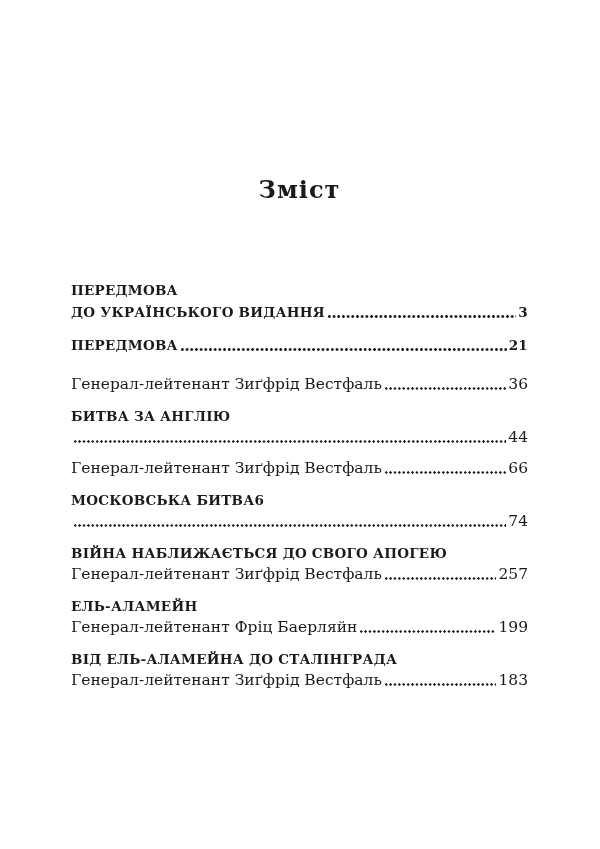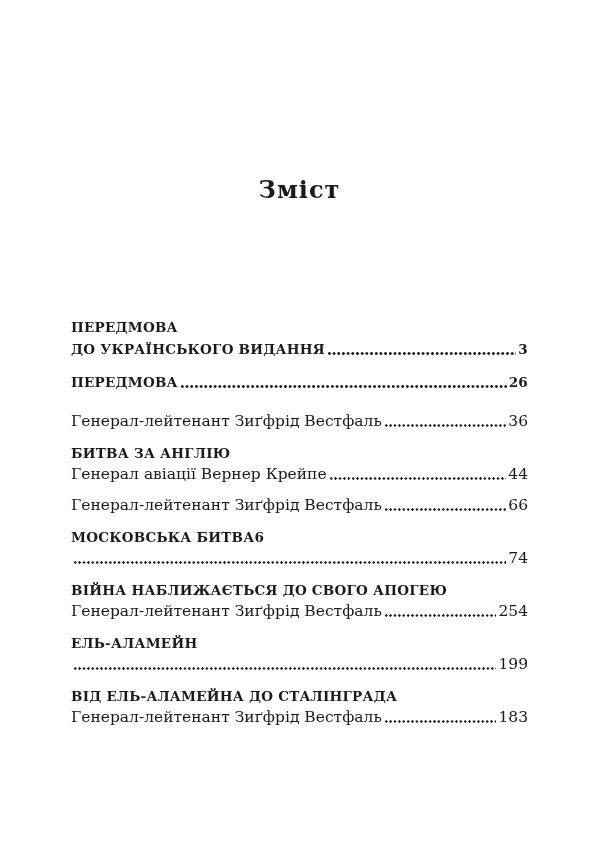--- a/index.html
+++ b/index.html
@@ -17,21 +17,21 @@
     background: #ffffff;
   }
   .book-title {
     margin: 0;
     text-align: center;
     font-size: 24px;
     line-height: 24px;
     font-weight: bold;
     letter-spacing: 1px;
   }
-  .toc { margin-top: 114px; }
+  .toc { margin-top: 77px; }
   .entry { margin-bottom: 11px; }
   .entry:nth-child(2) { margin-bottom: 18px; }
   .heading {
     font-weight: bold;
     font-size: 13.5px;
     line-height: 22px;
     letter-spacing: 0.25px;
     white-space: nowrap;
   }
   .leader-row {
@@ -78,34 +78,33 @@
         <div class="leader-row bold">
           <span class="label">ДО УКРАЇНСЬКОГО ВИДАННЯ</span>
           <span class="dots"></span>
           <span class="page-num">3</span>
         </div>
       </div>
       <div class="entry">
         <div class="leader-row bold">
           <span class="label">ПЕРЕДМОВА</span>
           <span class="dots"></span>
-          <span class="page-num">26</span>
+          <span class="page-num">21</span>
         </div>
       </div>
       <div class="entry">
         <div class="leader-row regular">
           <span class="label">Генерал-лейтенант Зиґфрід Вестфаль</span>
           <span class="dots"></span>
           <span class="page-num">36</span>
         </div>
       </div>
       <div class="entry">
         <div class="heading">БИТВА ЗА АНГЛІЮ</div>
         <div class="leader-row regular">
-          <span class="label">Генерал авіації Вернер Крейпе</span>
           <span class="dots"></span>
           <span class="page-num">44</span>
         </div>
       </div>
       <div class="entry">
         <div class="leader-row regular">
           <span class="label">Генерал-лейтенант Зиґфрід Вестфаль</span>
           <span class="dots"></span>
           <span class="page-num">66</span>
         </div>
@@ -115,26 +114,27 @@
         <div class="leader-row regular">
           <span class="dots"></span>
           <span class="page-num">74</span>
         </div>
       </div>
       <div class="entry">
         <div class="heading">ВІЙНА НАБЛИЖАЄТЬСЯ ДО СВОГО АПОГЕЮ</div>
         <div class="leader-row regular">
           <span class="label">Генерал-лейтенант Зиґфрід Вестфаль</span>
           <span class="dots"></span>
-          <span class="page-num">254</span>
+          <span class="page-num">257</span>
         </div>
       </div>
       <div class="entry">
         <div class="heading">ЕЛЬ-АЛАМЕЙН</div>
         <div class="leader-row regular">
+          <span class="label">Генерал-лейтенант Фріц Баерляйн</span>
           <span class="dots"></span>
           <span class="page-num">199</span>
         </div>
       </div>
       <div class="entry">
         <div class="heading">ВІД ЕЛЬ-АЛАМЕЙНА ДО СТАЛІНГРАДА</div>
         <div class="leader-row regular">
           <span class="label">Генерал-лейтенант Зиґфрід Вестфаль</span>
           <span class="dots"></span>
           <span class="page-num">183</span>

